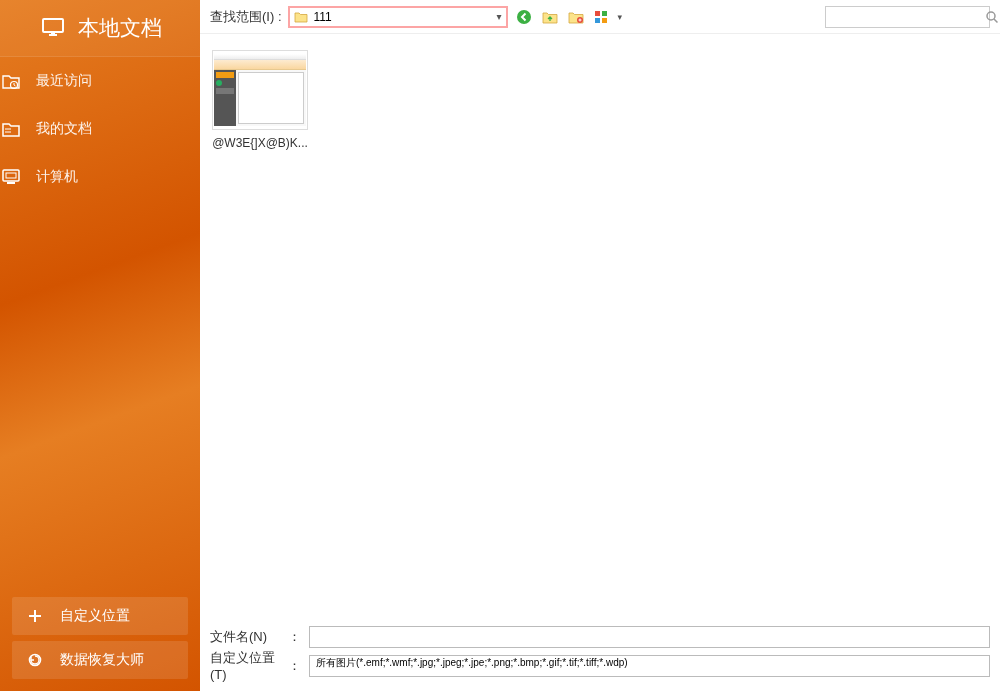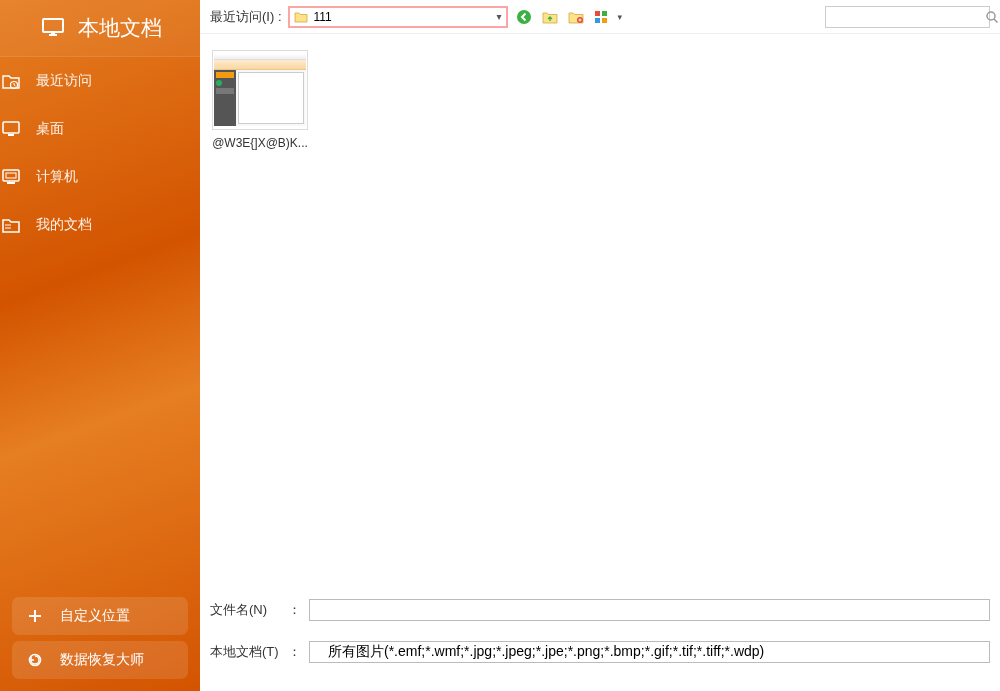--- a/index.html
+++ b/index.html
@@ -37,21 +37,21 @@
     .sidebar-btn {
       margin: 6px 12px;
       height: 38px;
       background: rgba(255,255,255,0.12);
       display: flex;
       align-items: center;
       padding-left: 16px;
       font-size: 14px;
       color: #fff;
       cursor: pointer;
-      border-radius: 7px;
+      border-radius: 2px;
     }
     .sidebar-btn .icon { width: 20px; margin-right: 12px; display: flex; }
     
     .main { flex: 1; display: flex; flex-direction: column; height: 691px; }
     
     .titlebar {
       height: 28px;
       display: flex;
       align-items: center;
       justify-content: space-between;
@@ -141,41 +141,41 @@
       max-width: 100px;
       text-align: center;
     }
     
     .bottom {
       padding: 6px 10px 8px;
     }
     .field-row {
       display: flex;
       align-items: center;
-      margin: 20px 0;
+      margin: 1px 0;
       font-size: 13px;
       gap: 8px;
     }
     .field-label { width: 70px; color: #333; }
     .field-colon { color: #333; }
     .field-input {
       flex: 1;
       height: 22px;
       border: 1px solid #bbb;
       padding: 0 6px;
       font-size: 13px;
     }
     .field-select {
       flex: 1;
       height: 22px;
       border: 1px solid #bbb;
-      padding: 0 18px;
-      font-size: 14px;
+      padding: 0 6px;
+      font-size: 10px;
       display:flex;
-      align-items:center;
+      align-items:flex-start;
       background:#fff;
     }
     
     
     .mini-app { width:92px; height:72px; background:#f8f8f8; display:flex; flex-direction:column; }
     .mini-titlebar { height:6px; background:linear-gradient(#fff,#eee); border-bottom:1px solid #ddd;}
     .mini-ribbon { height:10px; background:linear-gradient(#fdebd0,#fad7a0); border-bottom:1px solid #e8c98f;}
     .mini-body { flex:1; display:flex;}
     .mini-side { width:22px; background:#555; display:flex; flex-direction:column; gap:2px; padding:2px;}
     .mini-side div { height:6px; background:#777;}
@@ -204,46 +204,37 @@
             <path d="M1 3 L7 3 L9 5 L17 5 L17 15 L1 15 Z" fill="none" stroke="#fff" stroke-width="1.4"></path>
             <circle cx="12" cy="12" r="3.5" fill="none" stroke="#fff" stroke-width="1.2"></circle>
             <path d="M12 10 L12 12 L13.5 13" stroke="#fff" stroke-width="1" fill="none"></path>
           </svg>
       </span>
       <span>最近访问</span>
     </div>
     <div class="nav-item">
       <span class="icon">
         <svg width="18" height="16" viewBox="0 0 18 16">
-            <rect x="1" y="1" width="16" height="11" rx="1" fill="none" stroke="#fff" stroke-width="1.5"></rect>
-            <rect x="6" y="13" width="6" height="2" fill="#fff"></rect>
-          </svg>
-      </span>
-      <span>桌面</span>
+            <path d="M1 3 L7 3 L9 5 L17 5 L17 15 L1 15 Z" fill="none" stroke="#fff" stroke-width="1.5"></path>
+            <line x1="3" y1="8" x2="9" y2="8" stroke="#fff" stroke-width="1"></line>
+            <line x1="3" y1="11" x2="9" y2="11" stroke="#fff" stroke-width="1"></line>
+          </svg>
+      </span>
+      <span>我的文档</span>
     </div>
     <div class="nav-item">
       <span class="icon">
         <svg width="18" height="16" viewBox="0 0 18 16">
             <rect x="1" y="1" width="16" height="11" rx="1" fill="none" stroke="#fff" stroke-width="1.5"></rect>
             <rect x="4" y="4" width="10" height="5" fill="none" stroke="#fff" stroke-width="1"></rect>
             <rect x="5" y="13" width="8" height="2" fill="#fff"></rect>
           </svg>
       </span>
       <span>计算机</span>
     </div>
-    <div class="nav-item">
-      <span class="icon">
-        <svg width="18" height="16" viewBox="0 0 18 16">
-            <path d="M1 3 L7 3 L9 5 L17 5 L17 15 L1 15 Z" fill="none" stroke="#fff" stroke-width="1.5"></path>
-            <line x1="3" y1="8" x2="9" y2="8" stroke="#fff" stroke-width="1"></line>
-            <line x1="3" y1="11" x2="9" y2="11" stroke="#fff" stroke-width="1"></line>
-          </svg>
-      </span>
-      <span>我的文档</span>
-    </div>
   </div>
   <div class="sidebar-bottom">
     <div class="sidebar-btn">
       <span class="icon">
         <svg width="14" height="14" viewBox="0 0 14 14">
             <path d="M7 1 V13 M1 7 H13" stroke="#fff" stroke-width="2"></path>
           </svg>
       </span>
       <span>自定义位置</span>
     </div>
@@ -257,21 +248,21 @@
       </span>
       <span>数据恢复大师</span>
     </div>
   </div>
 </div>
 
 <div class="main">
 
 
   <div class="toolbar">
-    <span class="toolbar-label"><span>最近访问(I)</span> :</span>
+    <span class="toolbar-label"><span>查找范围(I)</span> :</span>
     <div class="path-box">
       <span class="folder-ico">
         <svg width="14" height="12" viewBox="0 0 14 12">
             <path d="M1 2 L5 2 L6.5 3.5 L13 3.5 L13 11 L1 11 Z" fill="#fce38a" stroke="#d4a73f" stroke-width="0.8"></path>
           </svg>
       </span>
       <span>111</span>
       <span class="chev">▾</span>
     </div>
     <div class="tb-ico">
@@ -334,21 +325,21 @@
     </div>
   </div>
 
   <div class="bottom">
     <div class="field-row">
       <span class="field-label">文件名(N)</span>
       <span class="field-colon">：</span>
       <input class="field-input" value="" style="">
     </div>
     <div class="field-row">
-      <span class="field-label">本地文档(T)</span>
+      <span class="field-label">自定义位置(T)</span>
       <span class="field-colon">：</span>
       <div class="field-select">
         <span>所有图片(*.emf;*.wmf;*.jpg;*.jpeg;*.jpe;*.png;*.bmp;*.gif;*.tif;*.tiff;*.wdp)</span>
       </div>
     </div>
   </div>
 
 </div>
 
 </body></html>

